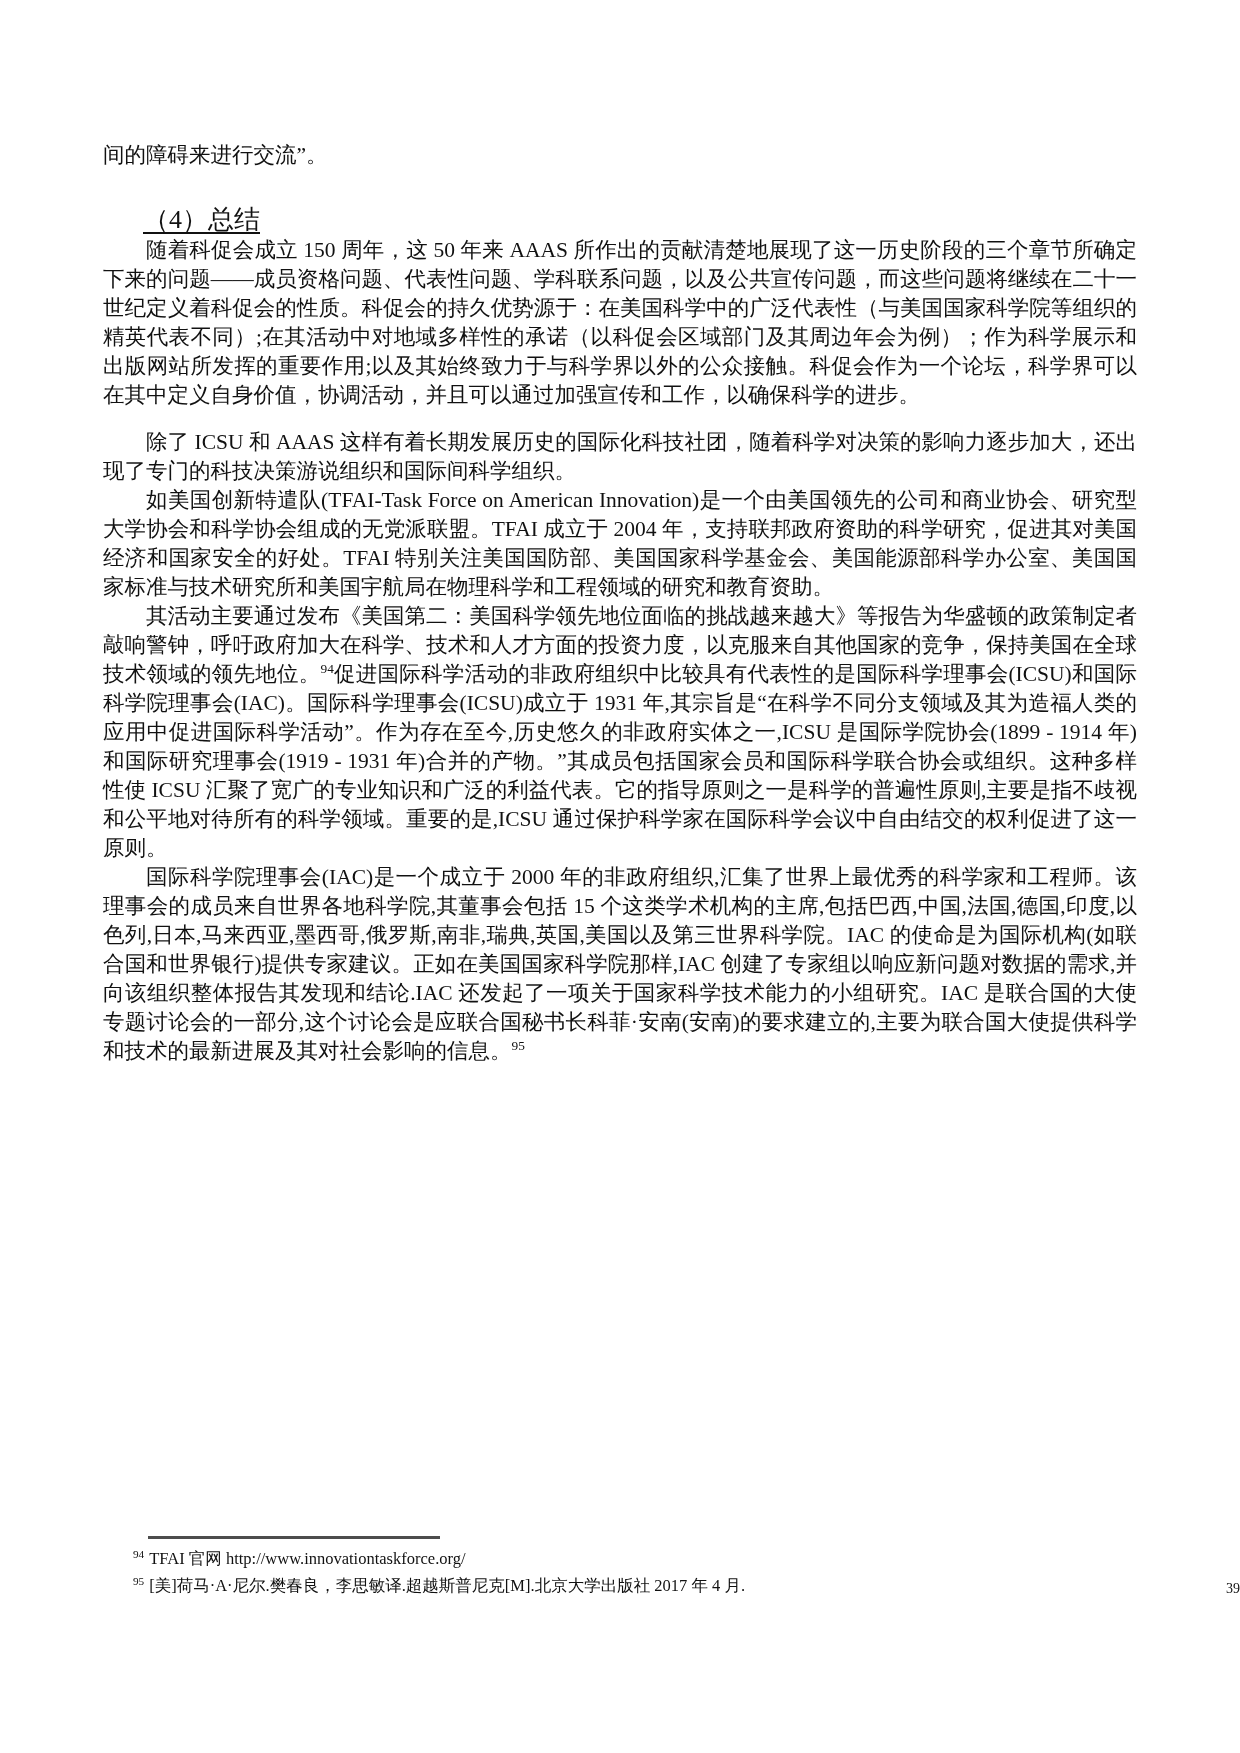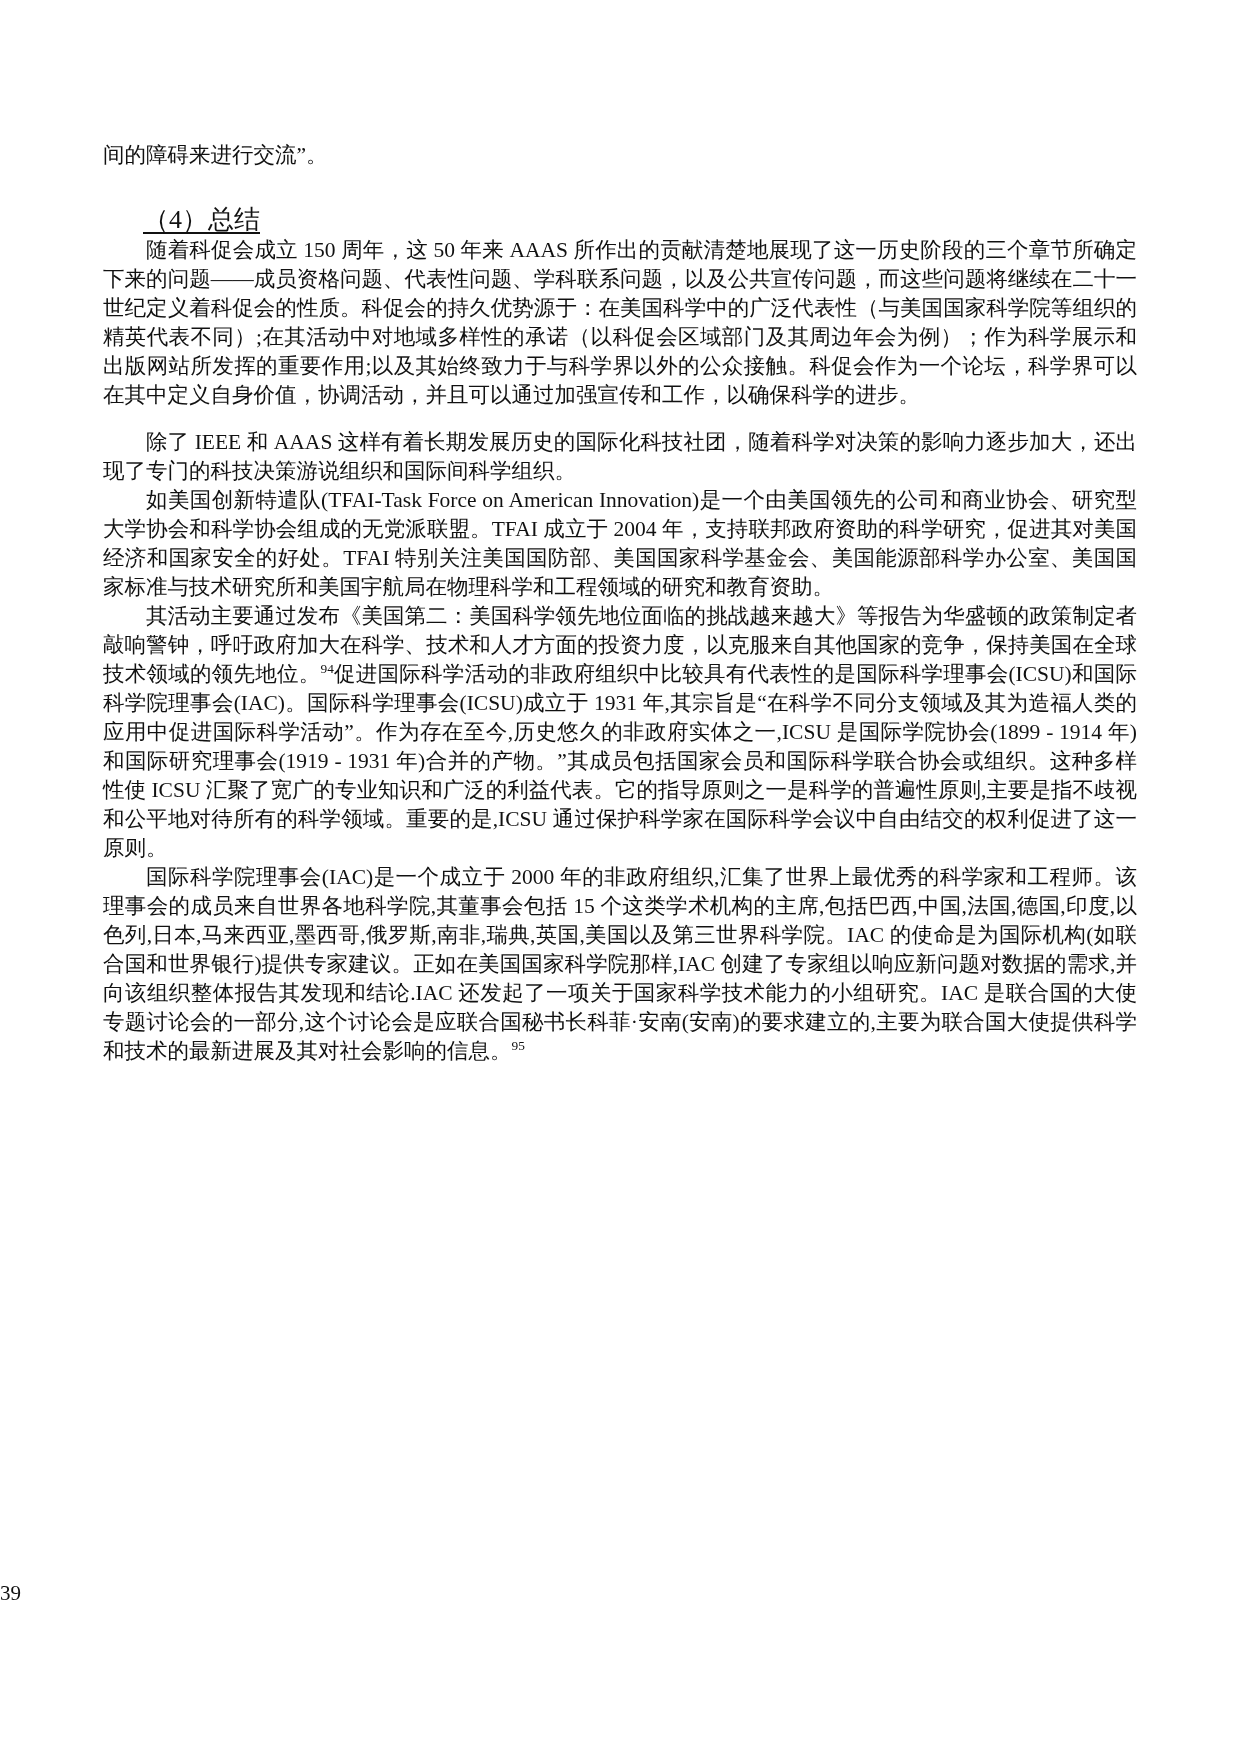--- a/index.html
+++ b/index.html
@@ -75,41 +75,46 @@
     font-size: 0.68em;
     line-height: 0;
     vertical-align: super;
     margin-right: 5px;
   }
   .page-number {
     position: absolute;
     top: 1581px;
     left: 0;
     width: 100%;
-    text-align: left;
-    font-size: 21px;
+    text-align: right;
+    font-size: 14px;
   }
 </style>
 </head>
 <body>
 
 <div class="page">
 
   <div class="body-text">
     <p class="cont-line">间的障碍来进行交流”。</p>
 
     <h3 class="heading"><span class="underlined">（4）总结</span></h3>
 
     <p class="para">随着科促会成立 150 周年，这 50 年来 AAAS 所作出的贡献清楚地展现了这一历史阶段的三个章节所确定下来的问题——成员资格问题、代表性问题、学科联系问题，以及公共宣传问题，而这些问题将继续在二十一世纪定义着科促会的性质。科促会的持久优势源于：在美国科学中的广泛代表性（与美国国家科学院等组织的精英代表不同）;在其活动中对地域多样性的承诺（以科促会区域部门及其周边年会为例）；作为科学展示和出版网站所发挥的重要作用;以及其始终致力于与科学界以外的公众接触。科促会作为一个论坛，科学界可以在其中定义自身价值，协调活动，并且可以通过加强宣传和工作，以确保科学的进步。</p>
 
-    <p class="para para-gap">除了 IEEE 和 AAAS 这样有着长期发展历史的国际化科技社团，随着科学对决策的影响力逐步加大，还出现了专门的科技决策游说组织和国际间科学组织。</p>
+    <p class="para para-gap">除了 ICSU 和 AAAS 这样有着长期发展历史的国际化科技社团，随着科学对决策的影响力逐步加大，还出现了专门的科技决策游说组织和国际间科学组织。</p>
 
     <p class="para">如美国创新特遣队(TFAI-Task Force on American Innovation)是一个由美国领先的公司和商业协会、研究型大学协会和科学协会组成的无党派联盟。TFAI 成立于 2004 年，支持联邦政府资助的科学研究，促进其对美国经济和国家安全的好处。TFAI 特别关注美国国防部、美国国家科学基金会、美国能源部科学办公室、美国国家标准与技术研究所和美国宇航局在物理科学和工程领域的研究和教育资助。</p>
 
     <p class="para"><span>其活动主要通过发布《美国第二：美国科学领先地位面临的挑战越来越大》等报告为华盛顿的政策制定者敲响警钟，呼吁政府加大在科学、技术和人才方面的投资力度，以克服来自其他国家的竞争，保持美国在全球技术领域的领先地位。</span><sup>94</sup><span>促进国际科学活动的非政府组织中比较具有代表性的是国际科学理事会(ICSU)和国际科学院理事会(IAC)。国际科学理事会(ICSU)成立于 1931 年,其宗旨是“在科学不同分支领域及其为造福人类的应用中促进国际科学活动”。作为存在至今,历史悠久的非政府实体之一,ICSU 是国际学院协会(1899 - 1914 年)和国际研究理事会(1919 - 1931 年)合并的产物。”其成员包括国家会员和国际科学联合协会或组织。这种多样性使 ICSU 汇聚了宽广的专业知识和广泛的利益代表。它的指导原则之一是科学的普遍性原则,主要是指不歧视和公平地对待所有的科学领域。重要的是,ICSU 通过保护科学家在国际科学会议中自由结交的权利促进了这一原则。</span></p>
 
     <p class="para"><span>国际科学院理事会(IAC)是一个成立于 2000 年的非政府组织,汇集了世界上最优秀的科学家和工程师。该理事会的成员来自世界各地科学院,其董事会包括 15 个这类学术机构的主席,包括巴西,中国,法国,德国,印度,以色列,日本,马来西亚,墨西哥,俄罗斯,南非,瑞典,英国,美国以及第三世界科学院。IAC 的使命是为国际机构(如联合国和世界银行)提供专家建议。正如在美国国家科学院那样,IAC 创建了专家组以响应新问题对数据的需求,并向该组织整体报告其发现和结论.IAC 还发起了一项关于国家科学技术能力的小组研究。IAC 是联合国的大使专题讨论会的一部分,这个讨论会是应联合国秘书长科菲·安南(安南)的要求建立的,主要为联合国大使提供科学和技术的最新进展及其对社会影响的信息。</span><sup>95</sup></p>
   </div>
 
+  <div class="footnote-area">
+    <hr class="fn-separator">
+    <p class="fn-line"><sup>94</sup><span>TFAI 官网 http://www.innovationtaskforce.org/</span></p>
+    <p class="fn-line"><sup>95</sup><span>[美]荷马·A·尼尔.樊春良，李思敏译.超越斯普尼克[M].北京大学出版社 2017 年 4 月.</span></p>
+  </div>
 
   <div class="page-number">39</div>
 
 </div>
 
 </body></html>

